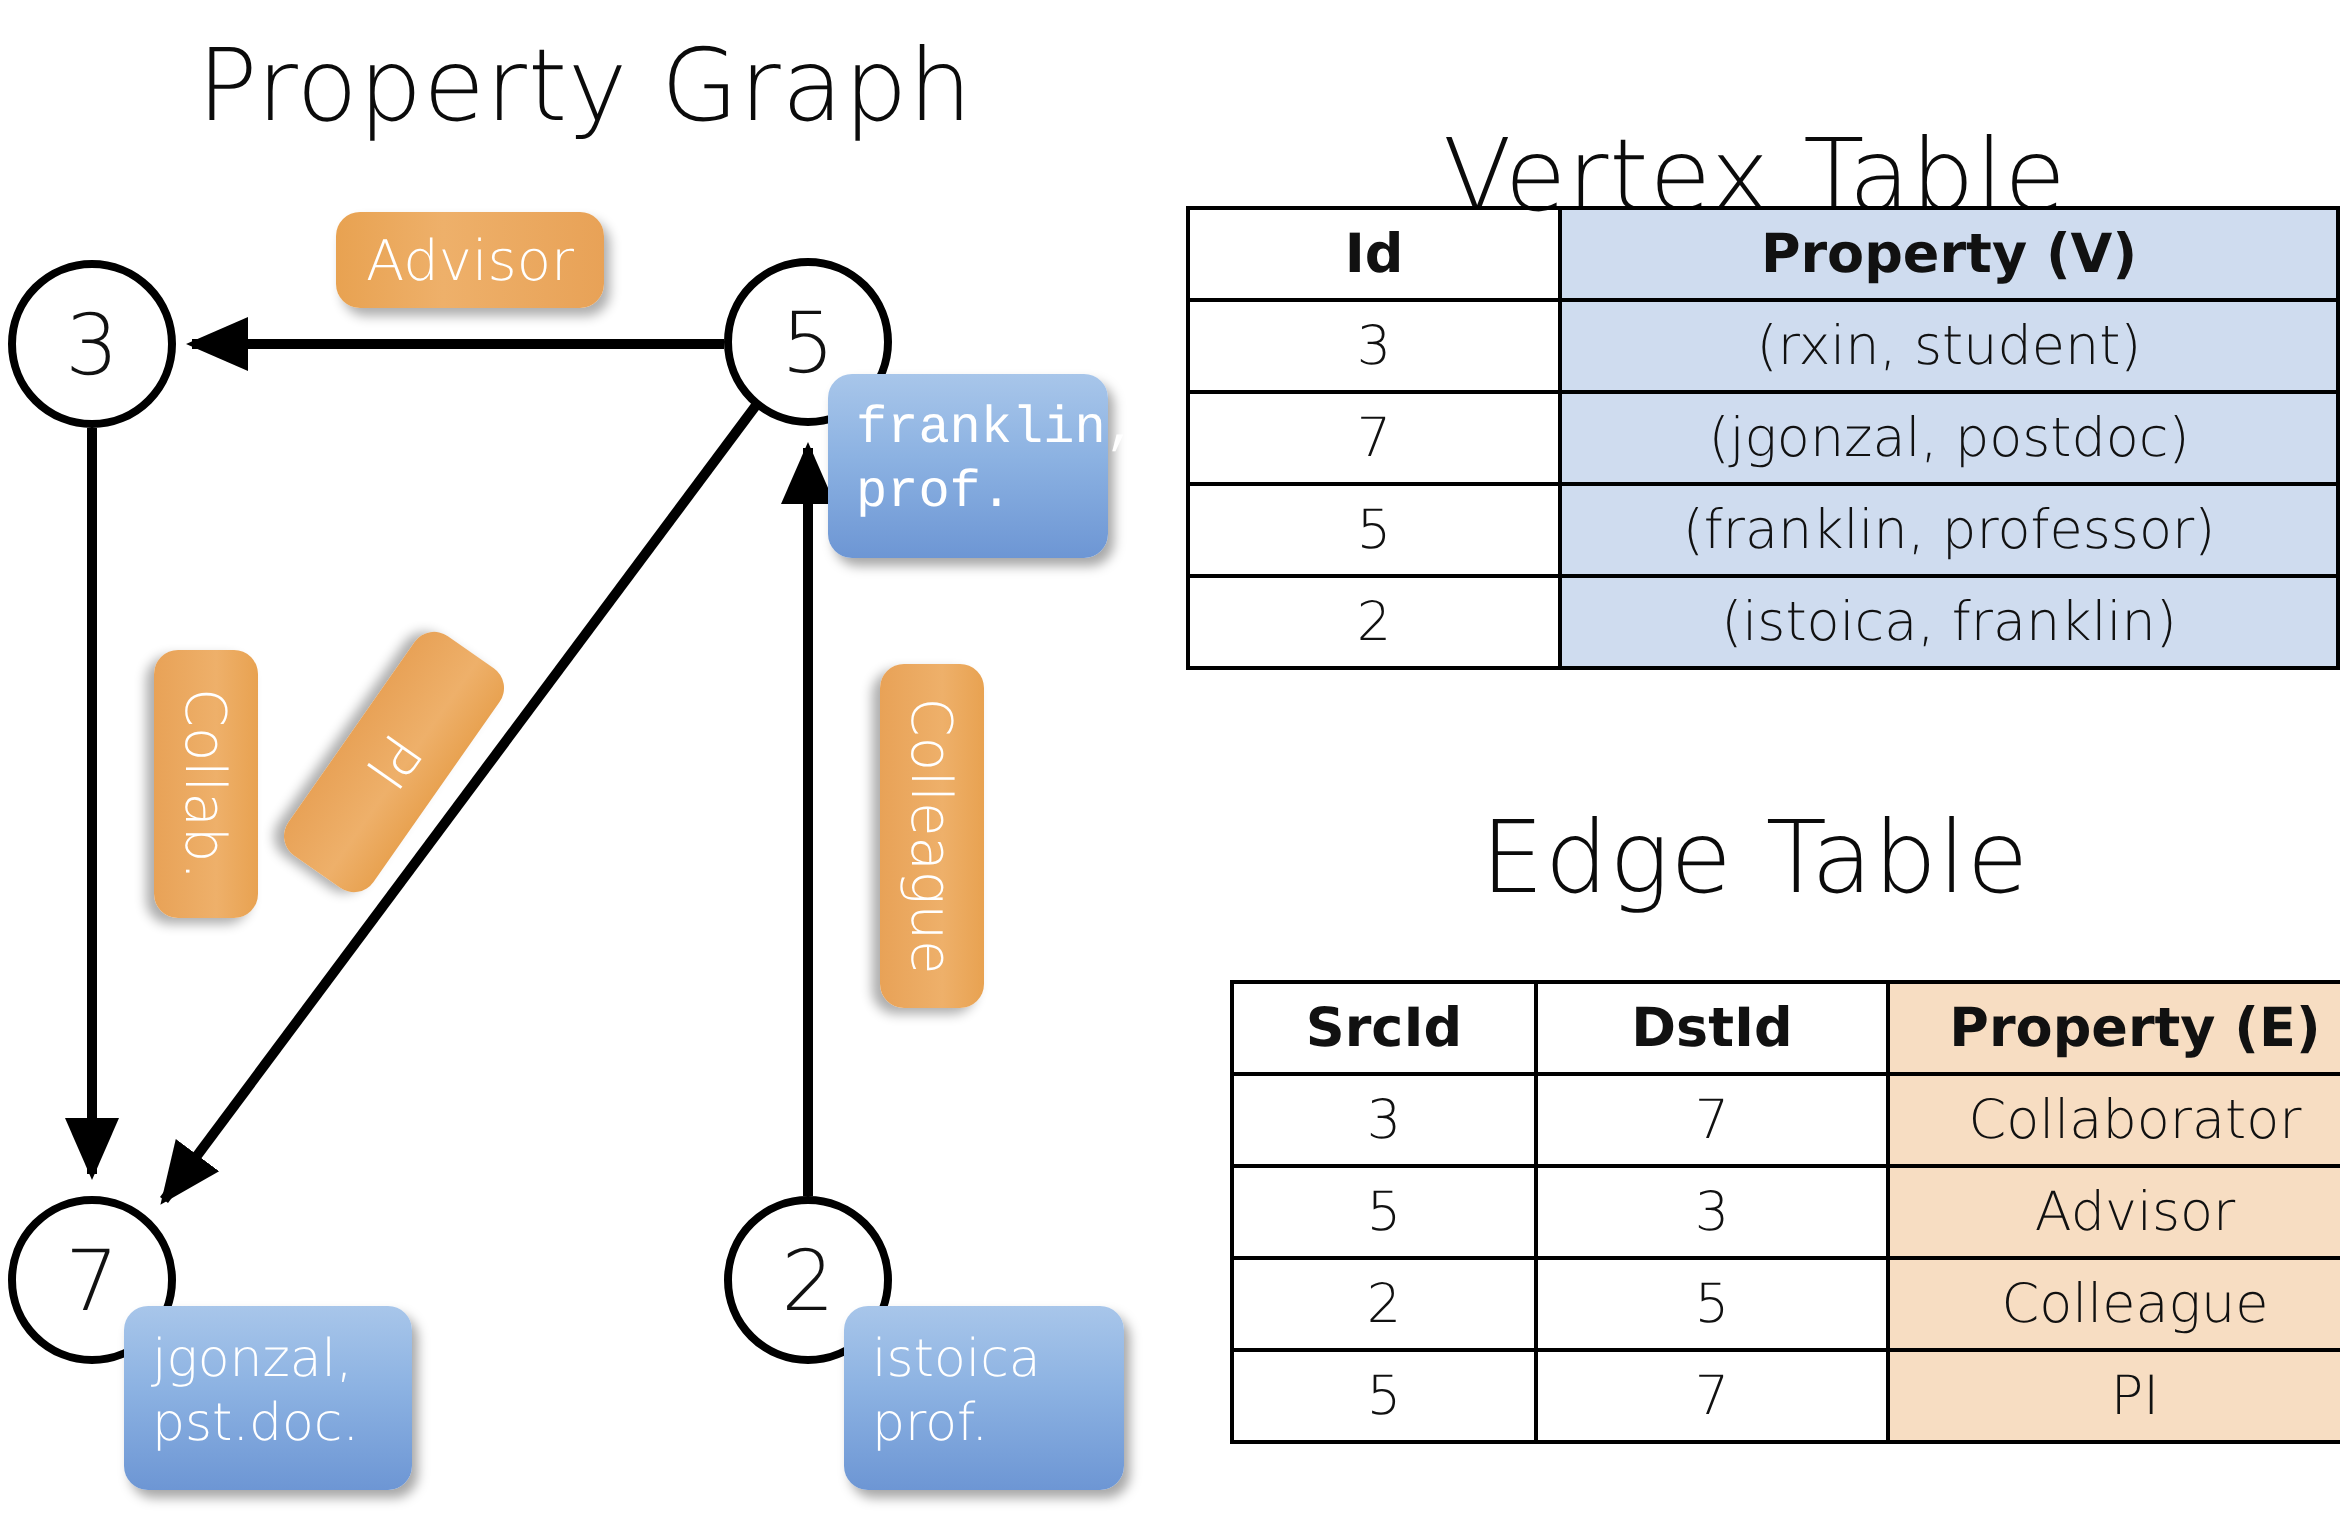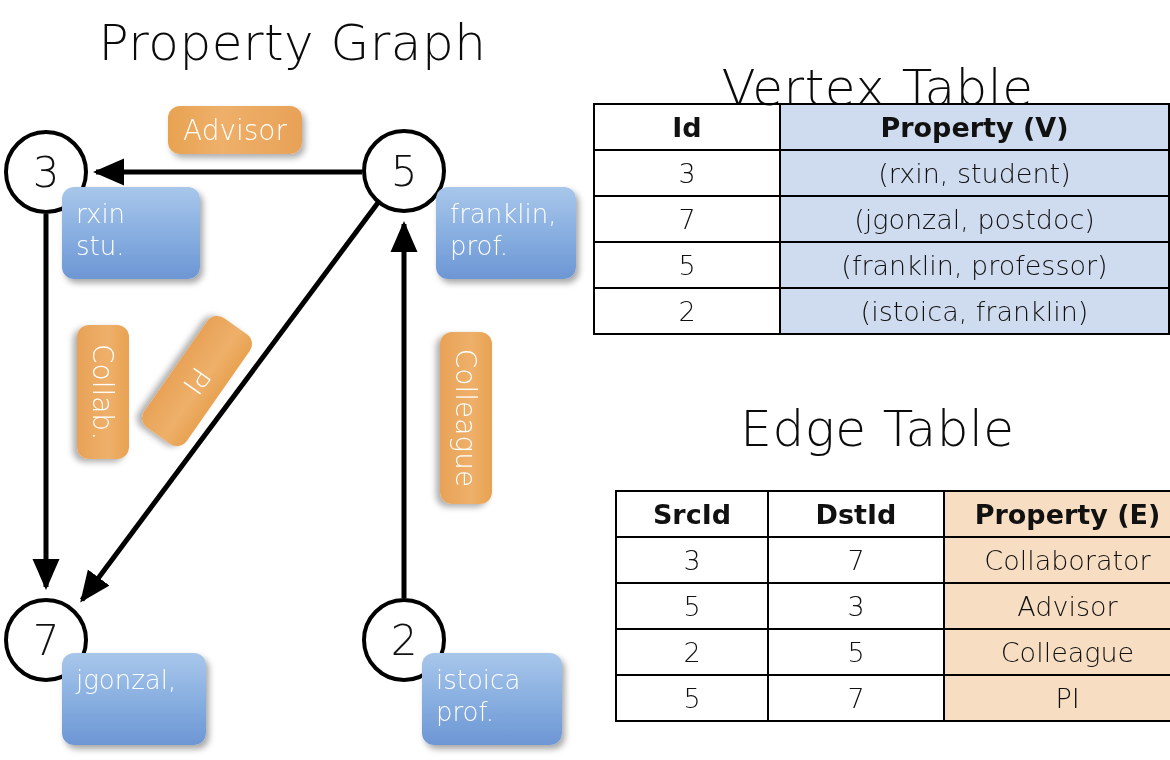--- a/index.html
+++ b/index.html
@@ -50,21 +50,21 @@
     box-shadow:3px 4px 6px rgba(0,0,0,.35);
     color:#fff;
     font-family:"DejaVu Sans", sans-serif;
     font-size:26px;font-weight:300;
     line-height:1.22;
     padding:12px 14px 10px 14px;
     box-sizing:border-box;
     z-index:6;
   }
   #prop-rxin{left:62px;top:187px;width:138px;height:92px;}
-  #prop-franklin{left:436px;top:187px;width:140px;height:92px;}
+  #prop-franklin{left:414px;top:187px;width:140px;height:92px;font-family:Liberation Mono, monospace;}
   #prop-jgonzal{left:62px;top:653px;width:144px;height:92px;}
   #prop-istoica{left:422px;top:653px;width:140px;height:92px;}
 
   .edge-label{
     position:absolute;
     border-radius:12px;
     background:linear-gradient(90deg,#e8a251 0%,#eeb06a 40%,#e8a257 100%);
     box-shadow:3px 4px 6px rgba(0,0,0,.32);
     color:#fff;
     font-family:"DejaVu Sans", sans-serif;
@@ -145,30 +145,27 @@
     <line x1="380" y1="200" x2="82" y2="600" stroke="#000" stroke-width="5" marker-end="url(#arrowhead)"></line>
 
     <line x1="404" y1="598" x2="404" y2="224" stroke="#000" stroke-width="5" marker-end="url(#arrowhead)"></line>
   </svg>
 
   <div class="node-circle" id="node-3">3</div>
   <div class="node-circle" id="node-5">5</div>
   <div class="node-circle" id="node-7">7</div>
   <div class="node-circle" id="node-2">2</div>
 
-  <div class="prop-box" id="prop-rxin">
-    <div>rxin</div>
-    <div>stu.</div>
-  </div>
   <div class="prop-box" id="prop-franklin">
     <div>franklin,</div>
     <div>prof.</div>
   </div>
   <div class="prop-box" id="prop-jgonzal">
     <div>jgonzal,</div>
+    <div>pst.doc.</div>
   </div>
   <div class="prop-box" id="prop-istoica">
     <div>istoica</div>
     <div>prof.</div>
   </div>
 
   <div class="edge-label" id="edge-label-advisor">Advisor</div>
   <div class="edge-label" id="edge-label-collab">Collab.</div>
   <div class="edge-label" id="edge-label-pi">PI</div>
   <div class="edge-label" id="edge-label-colleague">Colleague</div>

